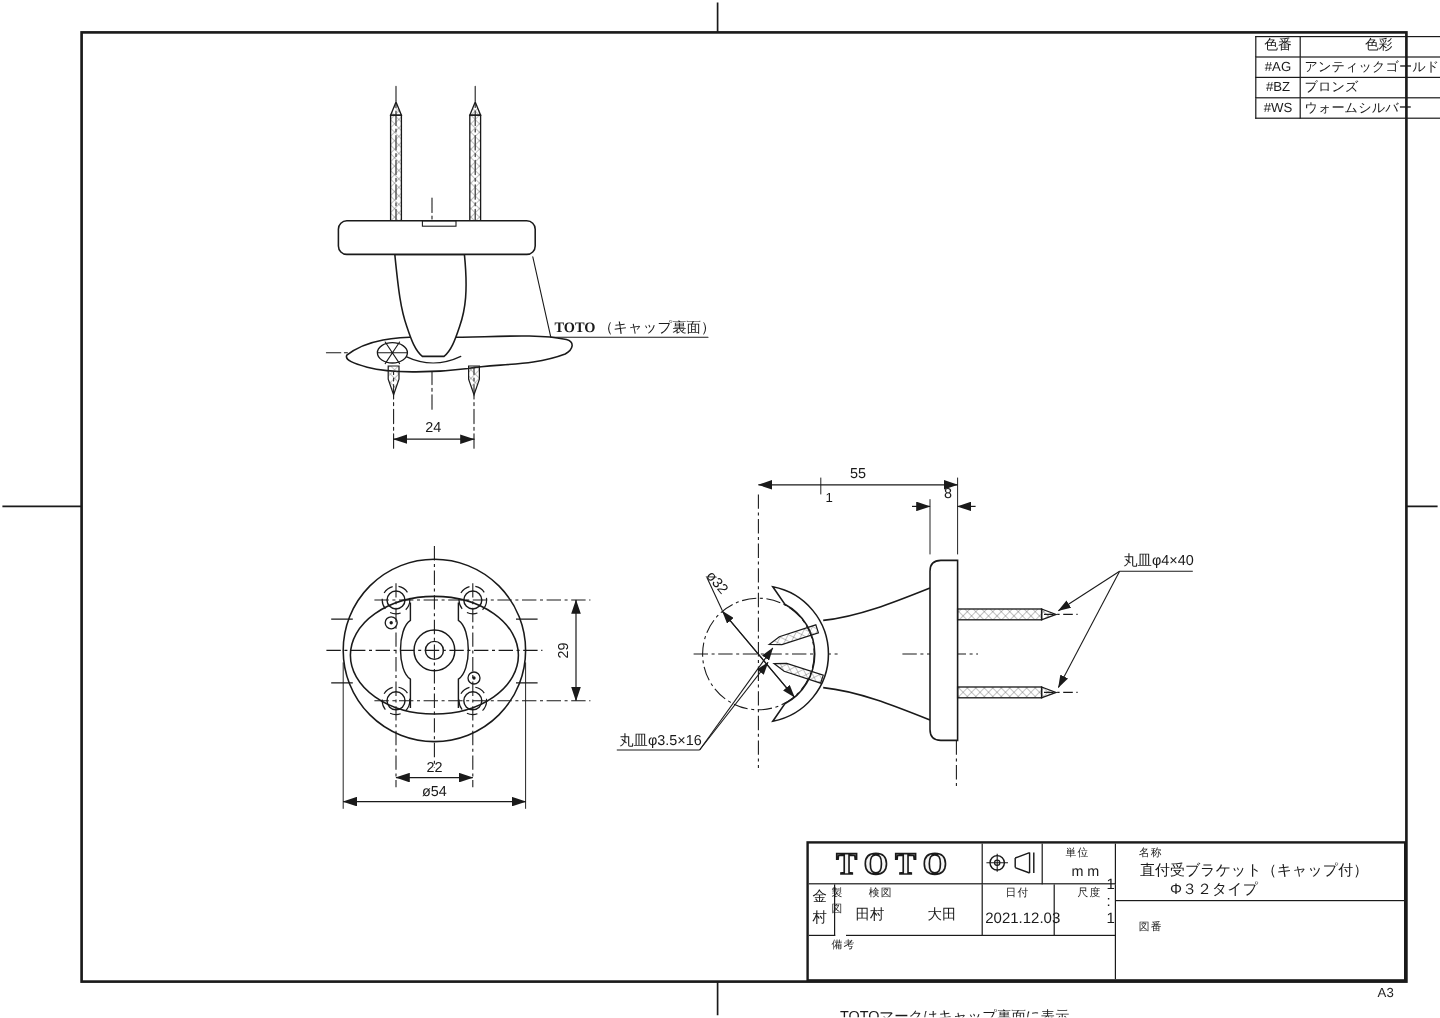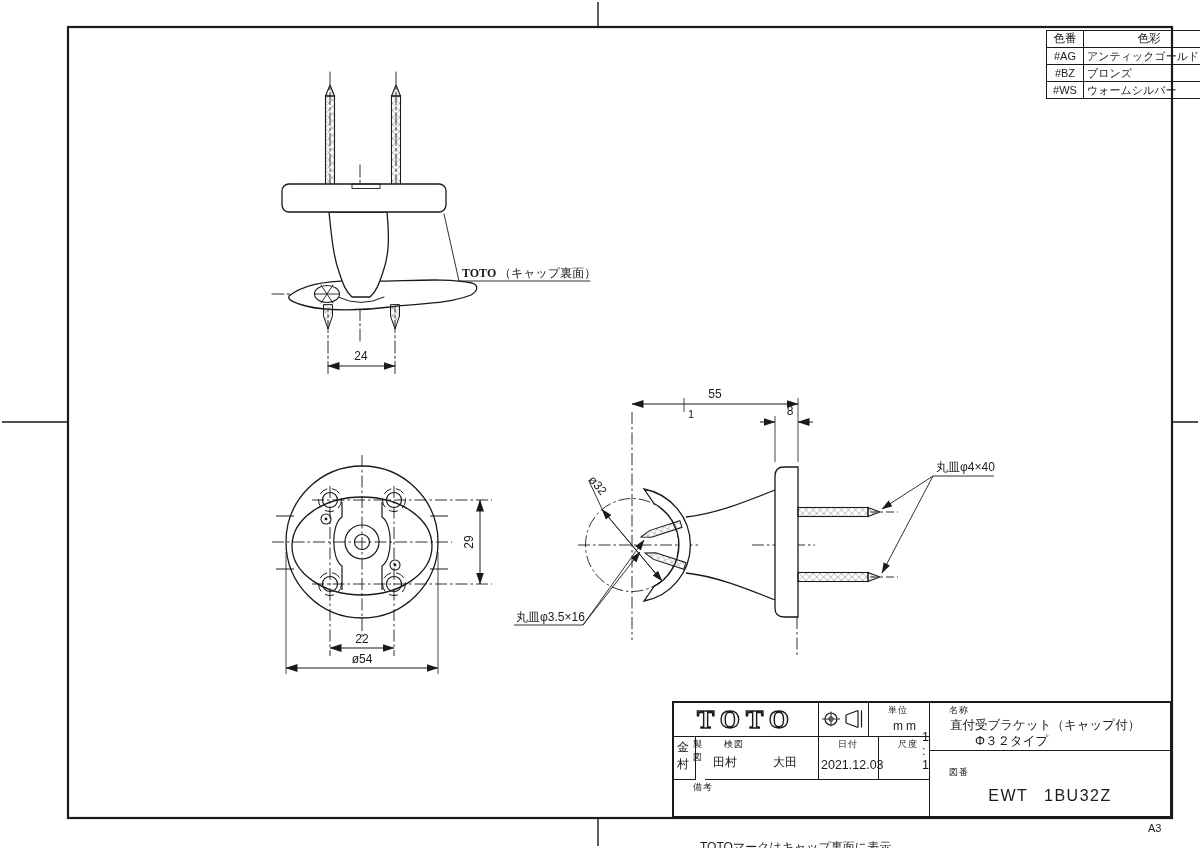--- a/index.html
+++ b/index.html
@@ -264,18 +264,17 @@
       <span class="lbl">備考</span>
       <span class="v" style="left:26px;top:15px;margin-top:44px;">TOTOマークはキャップ裏面に表示</span>
     </div>
     <div class="cell noR" style="left:256px;top:0;width:240px;height:48px;">
       <span class="lbl">名称</span>
       <span class="v" style="left:20px;top:14px;font-size:12.5px;">直付受ブラケット（キャップ付）</span>
       <span class="v" style="left:20px;top:30px;font-size:12.5px;margin-left:25px;">Φ３２タイプ</span>
     </div>
     <div class="cell noR noB" style="left:256px;top:62px;width:240px;height:51px;">
       <span class="lbl">図番</span>
-      <span class="v" style="left:0;right:0;top:22px;text-align:center;font-size:16px;letter-spacing:1.5px;word-spacing:10px;">EWT 1BU32Z</span>
     </div>
   </div>
 
   <div class="sheetSize">A3</div>
 </div>
 
 </body></html>

